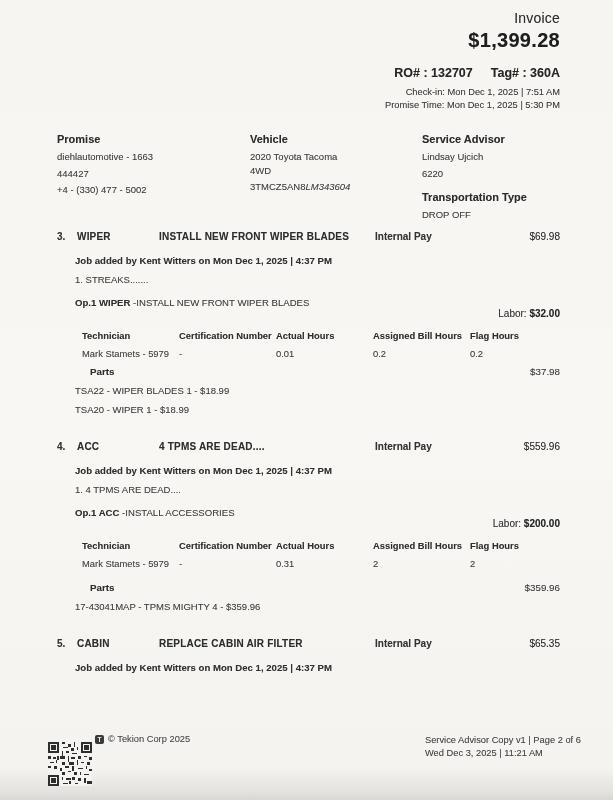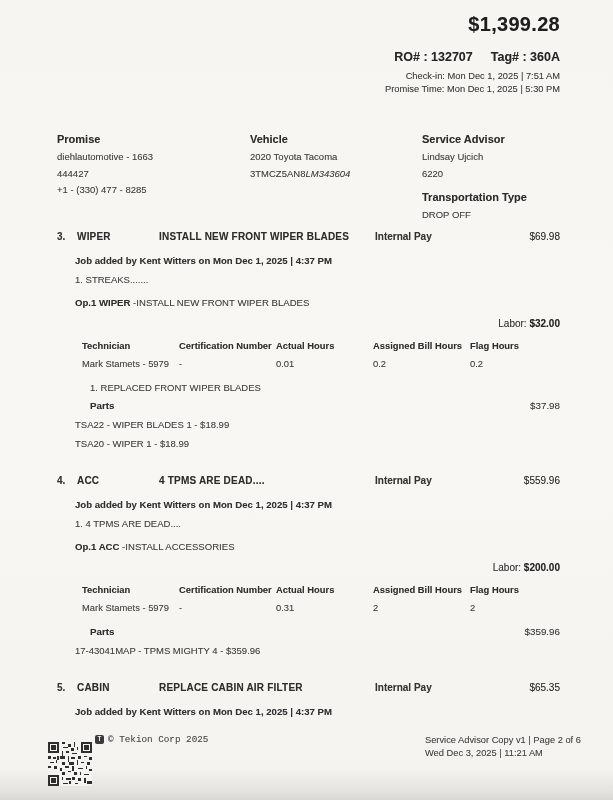--- a/index.html
+++ b/index.html
@@ -34,63 +34,65 @@
   .job-row { display:grid; grid-template-columns:20px 82px 1fr 105px 80px; font-size:10px; align-items:baseline; }
   .job-num { color:#333; font-weight:bold; }
   .job-code,.job-title { font-weight:bold; color:#2d2d2d; letter-spacing:.2px; }
   .job-pay { font-weight:600; color:#333; }
   .job-total { text-align:right; font-weight:normal; color:#292929; }
   .job-body { padding-left:18px; }
   .job-note { margin-top:13px; font-size:9.6px; font-weight:bold; color:#303030; }
   .job-concern { margin-top:8px; font-size:9.5px; color:#424242; }
   .op-line { margin-top:12px; font-size:9.6px; color:#414141; }
   .op-code { font-weight:bold; color:#2e2e2e; }
-  .labor-line { margin-top:10px; text-align:right; font-size:10px; color:#333; }
+  .labor-line { text-align:right; font-size:10px; color:#333; }
   .labor-line b { color:#262626; }
   .tech-table { margin-top:11px; margin-left:7px; }
   .tech-grid { display:grid; grid-template-columns:97px 97px 97px 97px 1fr; font-size:9.4px; }
   .tech-grid.head { font-weight:600; color:#2f2f2f; }
   .tech-grid.row { margin-top:7px; color:#424242; }
   .story-line { margin-top:13px; margin-left:15px; font-size:9.5px; color:#424242; }
   .parts-row { margin-top:7px; margin-left:15px; display:flex; justify-content:space-between; font-size:9.8px; }
   .parts-label { font-weight:bold; color:#2d2d2d; }
   .parts-total { color:#3a3a3a; }
   .part-line { margin-top:8px; font-size:9.5px; color:#424242; }
   
   .qr { position:absolute; left:48px; top:742px; width:44px; height:44px; }
-  .tekion-line { position:absolute; left:95px; top:734px; display:flex; align-items:center; font-size:9.3px; color:#4c4c4c;font-family:Liberation Mono, monospace; }
+  .tekion-line { position:absolute; left:95px; top:734px; display:flex; align-items:center; font-size:9.3px; color:#4c4c4c; }
   .tekion-logo { display:inline-flex; align-items:center; justify-content:center; width:9px; height:9px; background:#3a3a3a; border-radius:2px; color:#f6f5f2; font-size:6.5px; font-weight:bold; margin-right:4px; text-shadow:none; }
   .footer-right { position:absolute; left:425px; top:734px; font-size:9.3px; line-height:13px; color:#444; }
 </style>
 </head>
 <body>
 
 <div class="page">
 
   <div class="invoice-header">
+    <div class="invoice-label">Invoice</div>
     <div class="invoice-total">$1,399.28</div>
     <div class="ro-tag">
       <span>RO# : 132707</span><span>Tag# : 360A</span>
     </div>
     <div class="hdr-meta">
       <div>Check-in: Mon Dec 1, 2025 | 7:51 AM</div>
       <div>Promise Time: Mon Dec 1, 2025 | 5:30 PM</div>
     </div>
   </div>
 
   <div class="parties">
     <div>
       <div class="party-label">Promise</div>
       <div class="party-line">diehlautomotive - 1663</div>
       <div class="party-line gap">444427</div>
-      <div class="party-line gap">+1 - (330) 477 - 8285</div>
+      <div class="party-line gap">+4 - (330) 477 - 5002</div>
     </div>
     <div>
       <div class="party-label">Vehicle</div>
       <div class="party-line">2020 Toyota Tacoma</div>
+      <div class="party-line">4WD</div>
       <div class="party-line gap"><span>3TMCZ5AN8</span><span class="vin-italic">LM343604</span></div>
     </div>
     <div>
       <div class="party-label">Service Advisor</div>
       <div class="party-line">Lindsay Ujcich</div>
       <div class="party-line gap">6220</div>
       <div class="transport-block">
         <div class="party-label">Transportation Type</div>
         <div class="party-line">DROP OFF</div>
       </div>
@@ -121,21 +123,20 @@
             <span>Flag Hours</span>
           </div>
           <div class="tech-grid row">
             <span>Mark Stamets - 5979</span>
             <span>-</span>
             <span>0.01</span>
             <span>0.2</span>
             <span>0.2</span>
           </div>
         </div>
-        <div class="story-line">1. REPLACED FRONT WIPER BLADES</div>
         <div class="parts-row">
           <span class="parts-label">Parts</span>
           <span class="parts-total">$37.98</span>
         </div>
         <div class="part-line">TSA22 - WIPER BLADES 1 - $18.99</div>
         <div class="part-line">TSA20 - WIPER 1 - $18.99</div>
       </div>
     </div>
 
     <div class="job">

